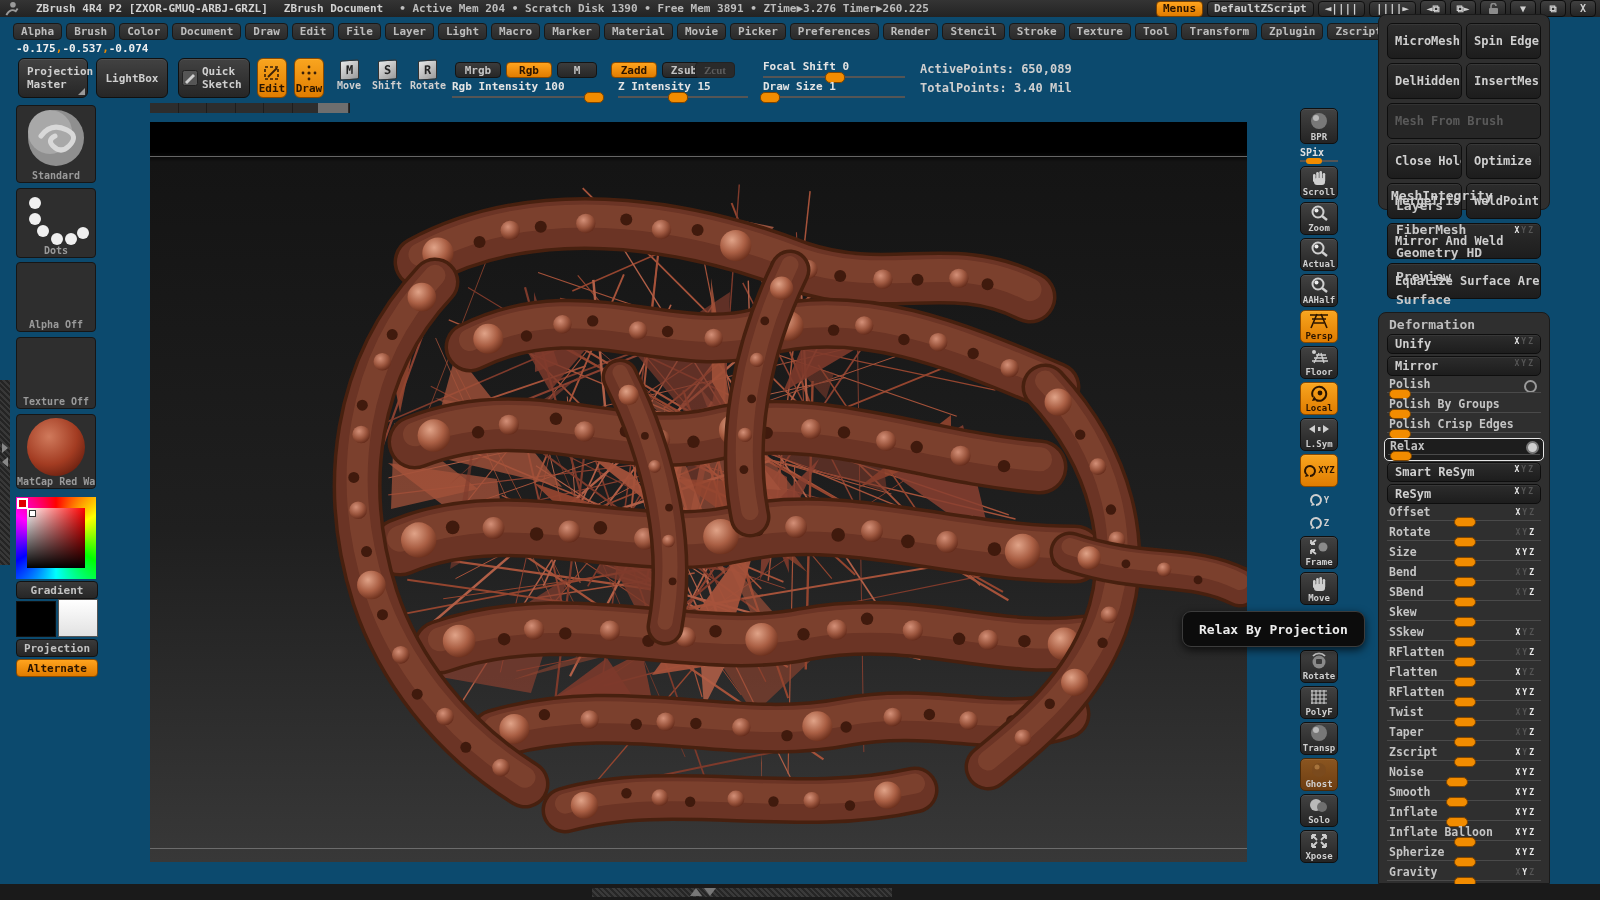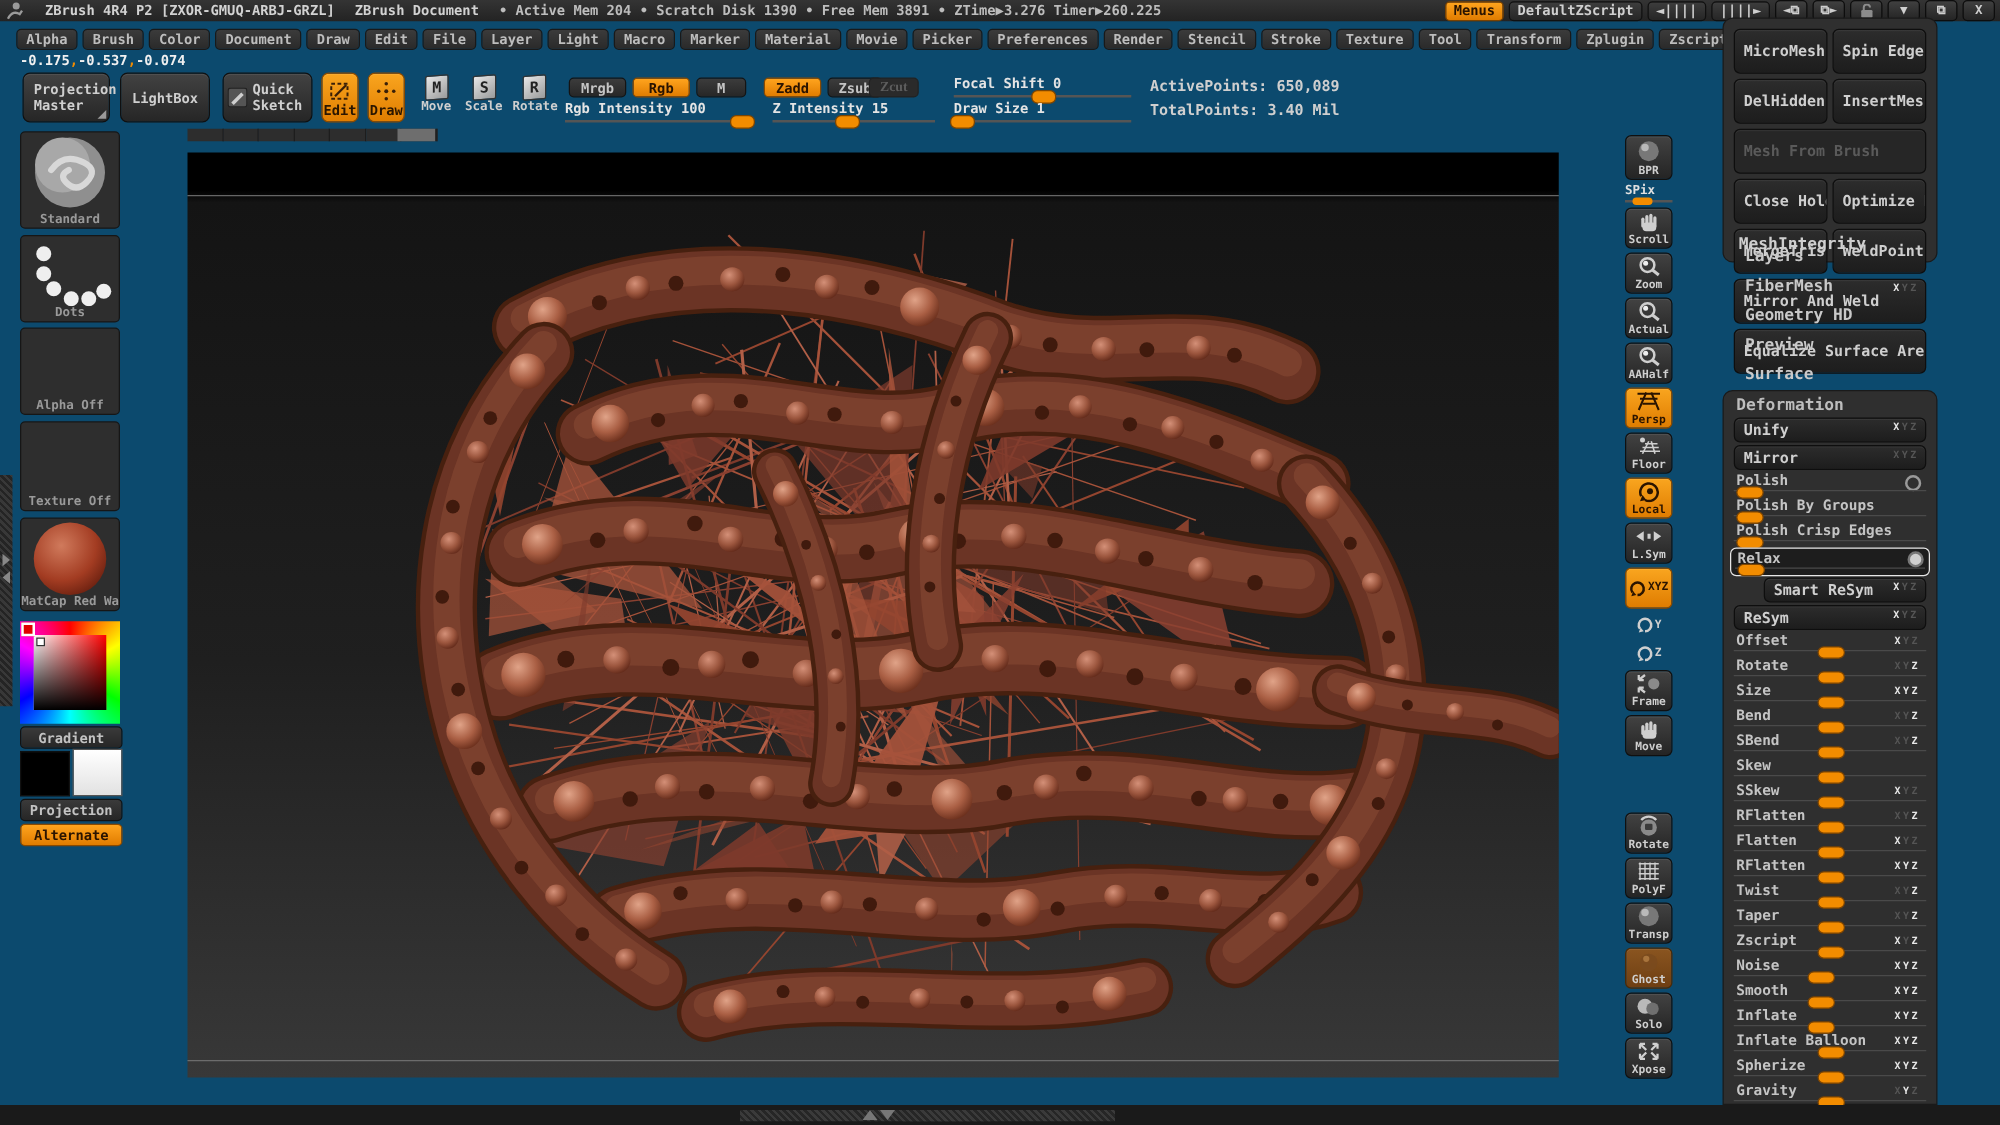--- a/index.html
+++ b/index.html
@@ -180,21 +180,21 @@
             <circle cx="3" cy="9" r="1.4"></circle>
             <circle cx="15" cy="9" r="1.4"></circle>
             <circle cx="9" cy="9" r="1.6"></circle>
           </g>
         </svg>
       <span style="padding-bottom:2px">Draw</span>
       </div>
     <div class="minitool" style="left:332px;top:4px">
       <div class="pg">M</div><span>Move</span></div>
     <div class="minitool" style="left:370px;top:4px">
-      <div class="pg">S</div><span>Scale</span></div>
+      <div class="pg">S</div><span>Shift</span></div>
     <div class="minitool" style="left:410px;top:4px">
       <div class="pg">R</div><span>Rotate</span></div>
     <div id="modes">
         <div class="pill" style="left: 455px; top: 6px; width: 46px;">Mrgb</div>
         <div class="pill orange" style="left: 506px; top: 6px; width: 46px;">Rgb</div>
         <div class="pill" style="left: 557px; top: 6px; width: 40px;">M</div>
         <div class="pill orange" style="left: 611px; top: 6px; width: 46px;">Zadd</div>
         <div class="pill" style="left: 662px; top: 6px; width: 44px;">Zsub</div>
         <div class="pill dim" style="left: 695px; top: 6px; width: 40px; font-family: Liberation Serif, serif;">Zcut</div>
       </div>
@@ -940,21 +940,21 @@
           </div>
         </div>
         <div class="drow" style="border: 1px solid rgb(230, 230, 230); border-radius: 5px; background: rgb(29, 29, 29); padding: 1px 3px; margin: 0px 5px 1px;">
           <div class="dlabel">Relax</div>
           <div class="toggle" style="background: rgb(207, 207, 207); border: 2px solid rgb(119, 119, 119);"></div>
           <div class="track">
             <div class="knob" style="left: calc(8% - 10px);"></div>
           </div>
         </div>
         <div class="drow btnrow">
-          <div class="gbtn" style="height: 20px; margin-left: 24px;">Smart ReSym<div class="axes"><b>X</b><s>Y</s><s>Z</s></div></div>
+          <div class="gbtn" style="height: 20px;">Smart ReSym<div class="axes"><b>X</b><s>Y</s><s>Z</s></div></div>
         </div>
         <div class="drow btnrow">
           <div class="gbtn" style="height: 20px;">ReSym<div class="axes"><b>X</b><s>Y</s><s>Z</s></div></div>
         </div>
         <div class="drow">
           <div class="dlabel">Offset</div>
           <div class="axes"><b>X</b><s>Y</s><s>Z</s></div>
           <div class="track">
             <div class="knob" style="left: calc(50% - 10px);"></div>
           </div>
@@ -1084,20 +1084,21 @@
             <div class="knob" style="left: calc(50% - 10px);"></div>
           </div>
         </div>
         <div class="drow">
           <div class="dlabel">Perspective</div>
           <div class="axes"><s>X</s><s>Y</s><b>Z</b></div>
         </div>
       </div>
   </div>
 
+  <div class="abs tooltip">Relax By Projection</div>
 
   <div class="abs hatchv"></div>
   <div class="abs" style="left:2px;top:443px">
     <div class="tri" style="border-top:5px solid transparent;border-bottom:5px solid transparent;border-left:6px solid #888"></div>
     <div class="tri" style="top:14px;border-top:5px solid transparent;border-bottom:5px solid transparent;border-right:6px solid #888"></div>
   </div>
   <div class="abs bottombar"></div>
   <div class="abs hatchh"></div>
   <div class="abs hatchh" style="left:722px;width:170px"></div>
   <div class="abs" style="left:690px;top:888px">

